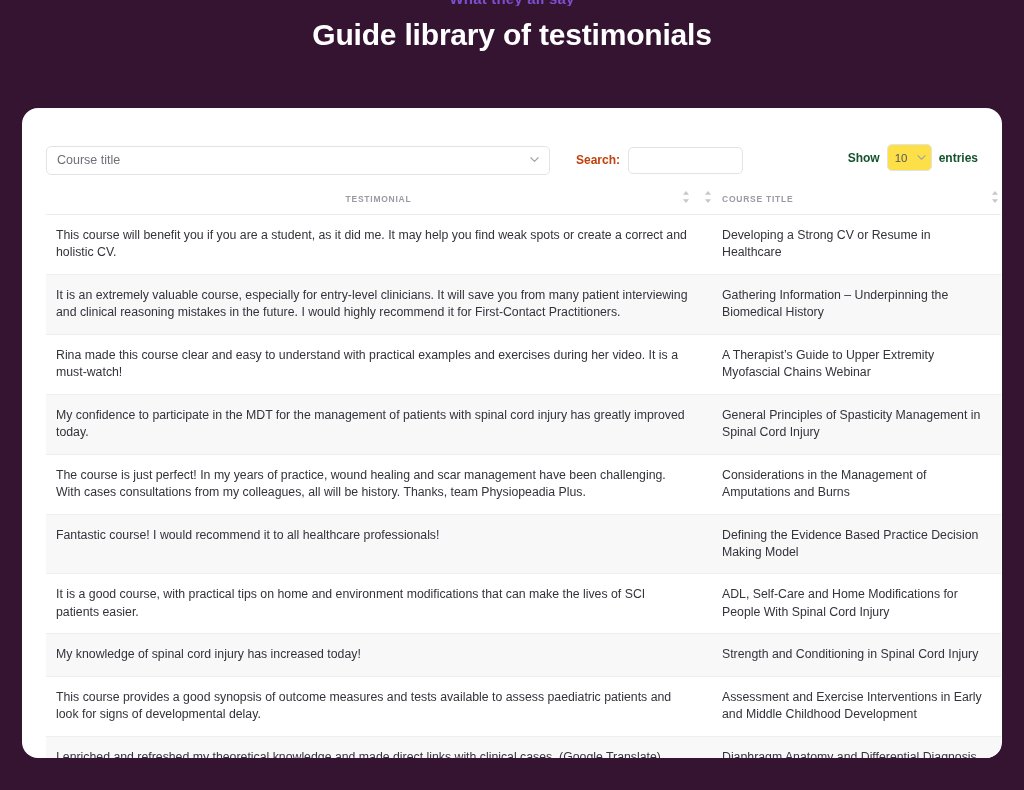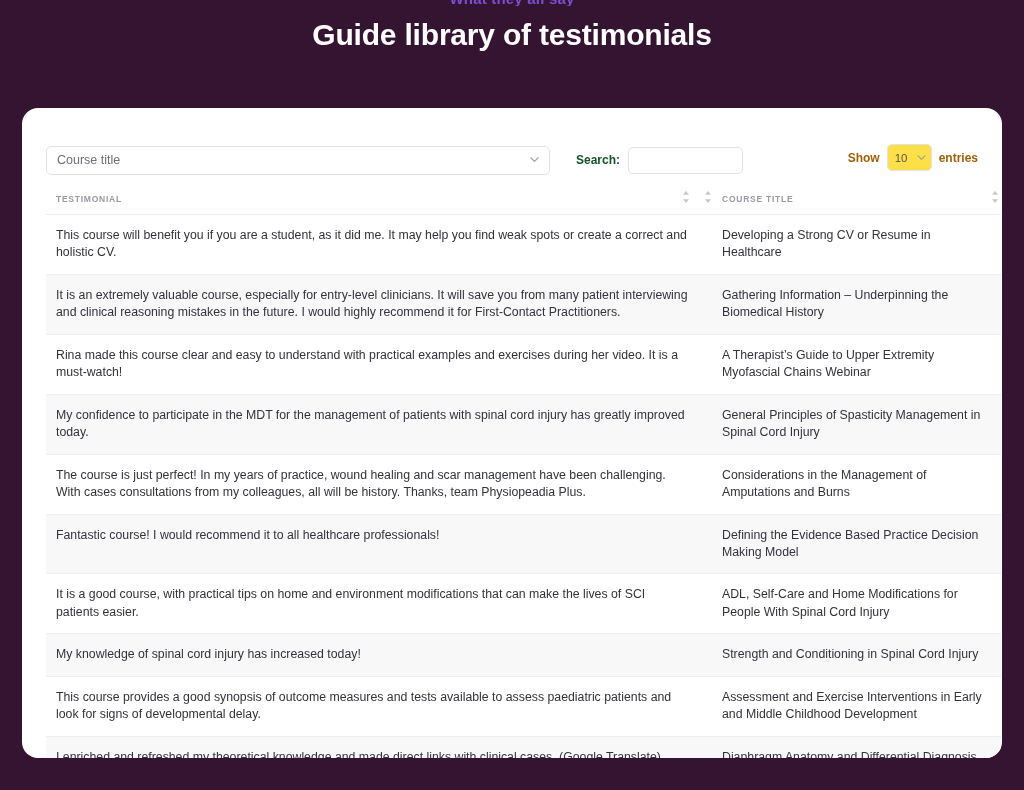--- a/index.html
+++ b/index.html
@@ -49,57 +49,57 @@
     transform: translateY(-55%);
     width: 9px; height: 9px;
   }
   .chev svg { display: block; }
 
   .search-wrap {
     display: flex; align-items: center;
     margin-left: 26px;
   }
   .search-label {
-    font-size: 12px; font-weight: 700; color: #14532d;
+    font-size: 12px; font-weight: 700; color: #c2410c;
     margin-right: 8px;
   }
   .search-input {
     width: 115px; height: 27px;
     border: 1px solid #e3e3e6; border-radius: 5px;
     background: #fff; font-size: 12px;
     padding: 0 8px; outline: none; color: #333;
     font-family: "Liberation Sans", sans-serif;
   }
 
   .show-wrap {
     display: flex; align-items: center;
     position: absolute; right: 0px; top: 4px;
   }
   .show-label, .entries-label {
-    font-size: 12px; font-weight: 700; color: #a16207;
+    font-size: 12px; font-weight: 700; color: #14532d;
   }
   .len-select {
     width: 45px; height: 27px; margin: 0 7px;
     border: 1px solid #e3e3e6; border-radius: 5px;
     background: #fde047; display: flex; align-items: center;
     justify-content: space-between; padding: 0 5px 0 7px;
     position: relative;
   }
   .len-select .val { font-size: 11.5px; color: #55555e; }
 
   
   table { width: 100%; border-collapse: collapse; table-layout: fixed; }
   thead th {
     font-size: 8.5px; font-weight: 700; color: #9a9aa2;
     letter-spacing: .75px; text-transform: uppercase;
     text-align: left; padding: 14px 0 10px 10px;
     border-bottom: 1px solid #ececee; position: relative;
     vertical-align: middle;
   }
-  th.col-testimonial { width: 655px; }
+  th.col-testimonial { width: 655px; text-align: center; }
   th.col-course { width: 300px; padding-left: 21px; }
 
   .sorter {
     position: absolute; top: 50%; transform: translateY(-50%);
     width: 8px; height: 13px; opacity: .55;
   }
   th.col-testimonial .sorter { right: 11px; }
   th.col-course .sorter-left { left: 3px; right: auto; }
   th.col-course .sorter-right { right: 2px; }
 

